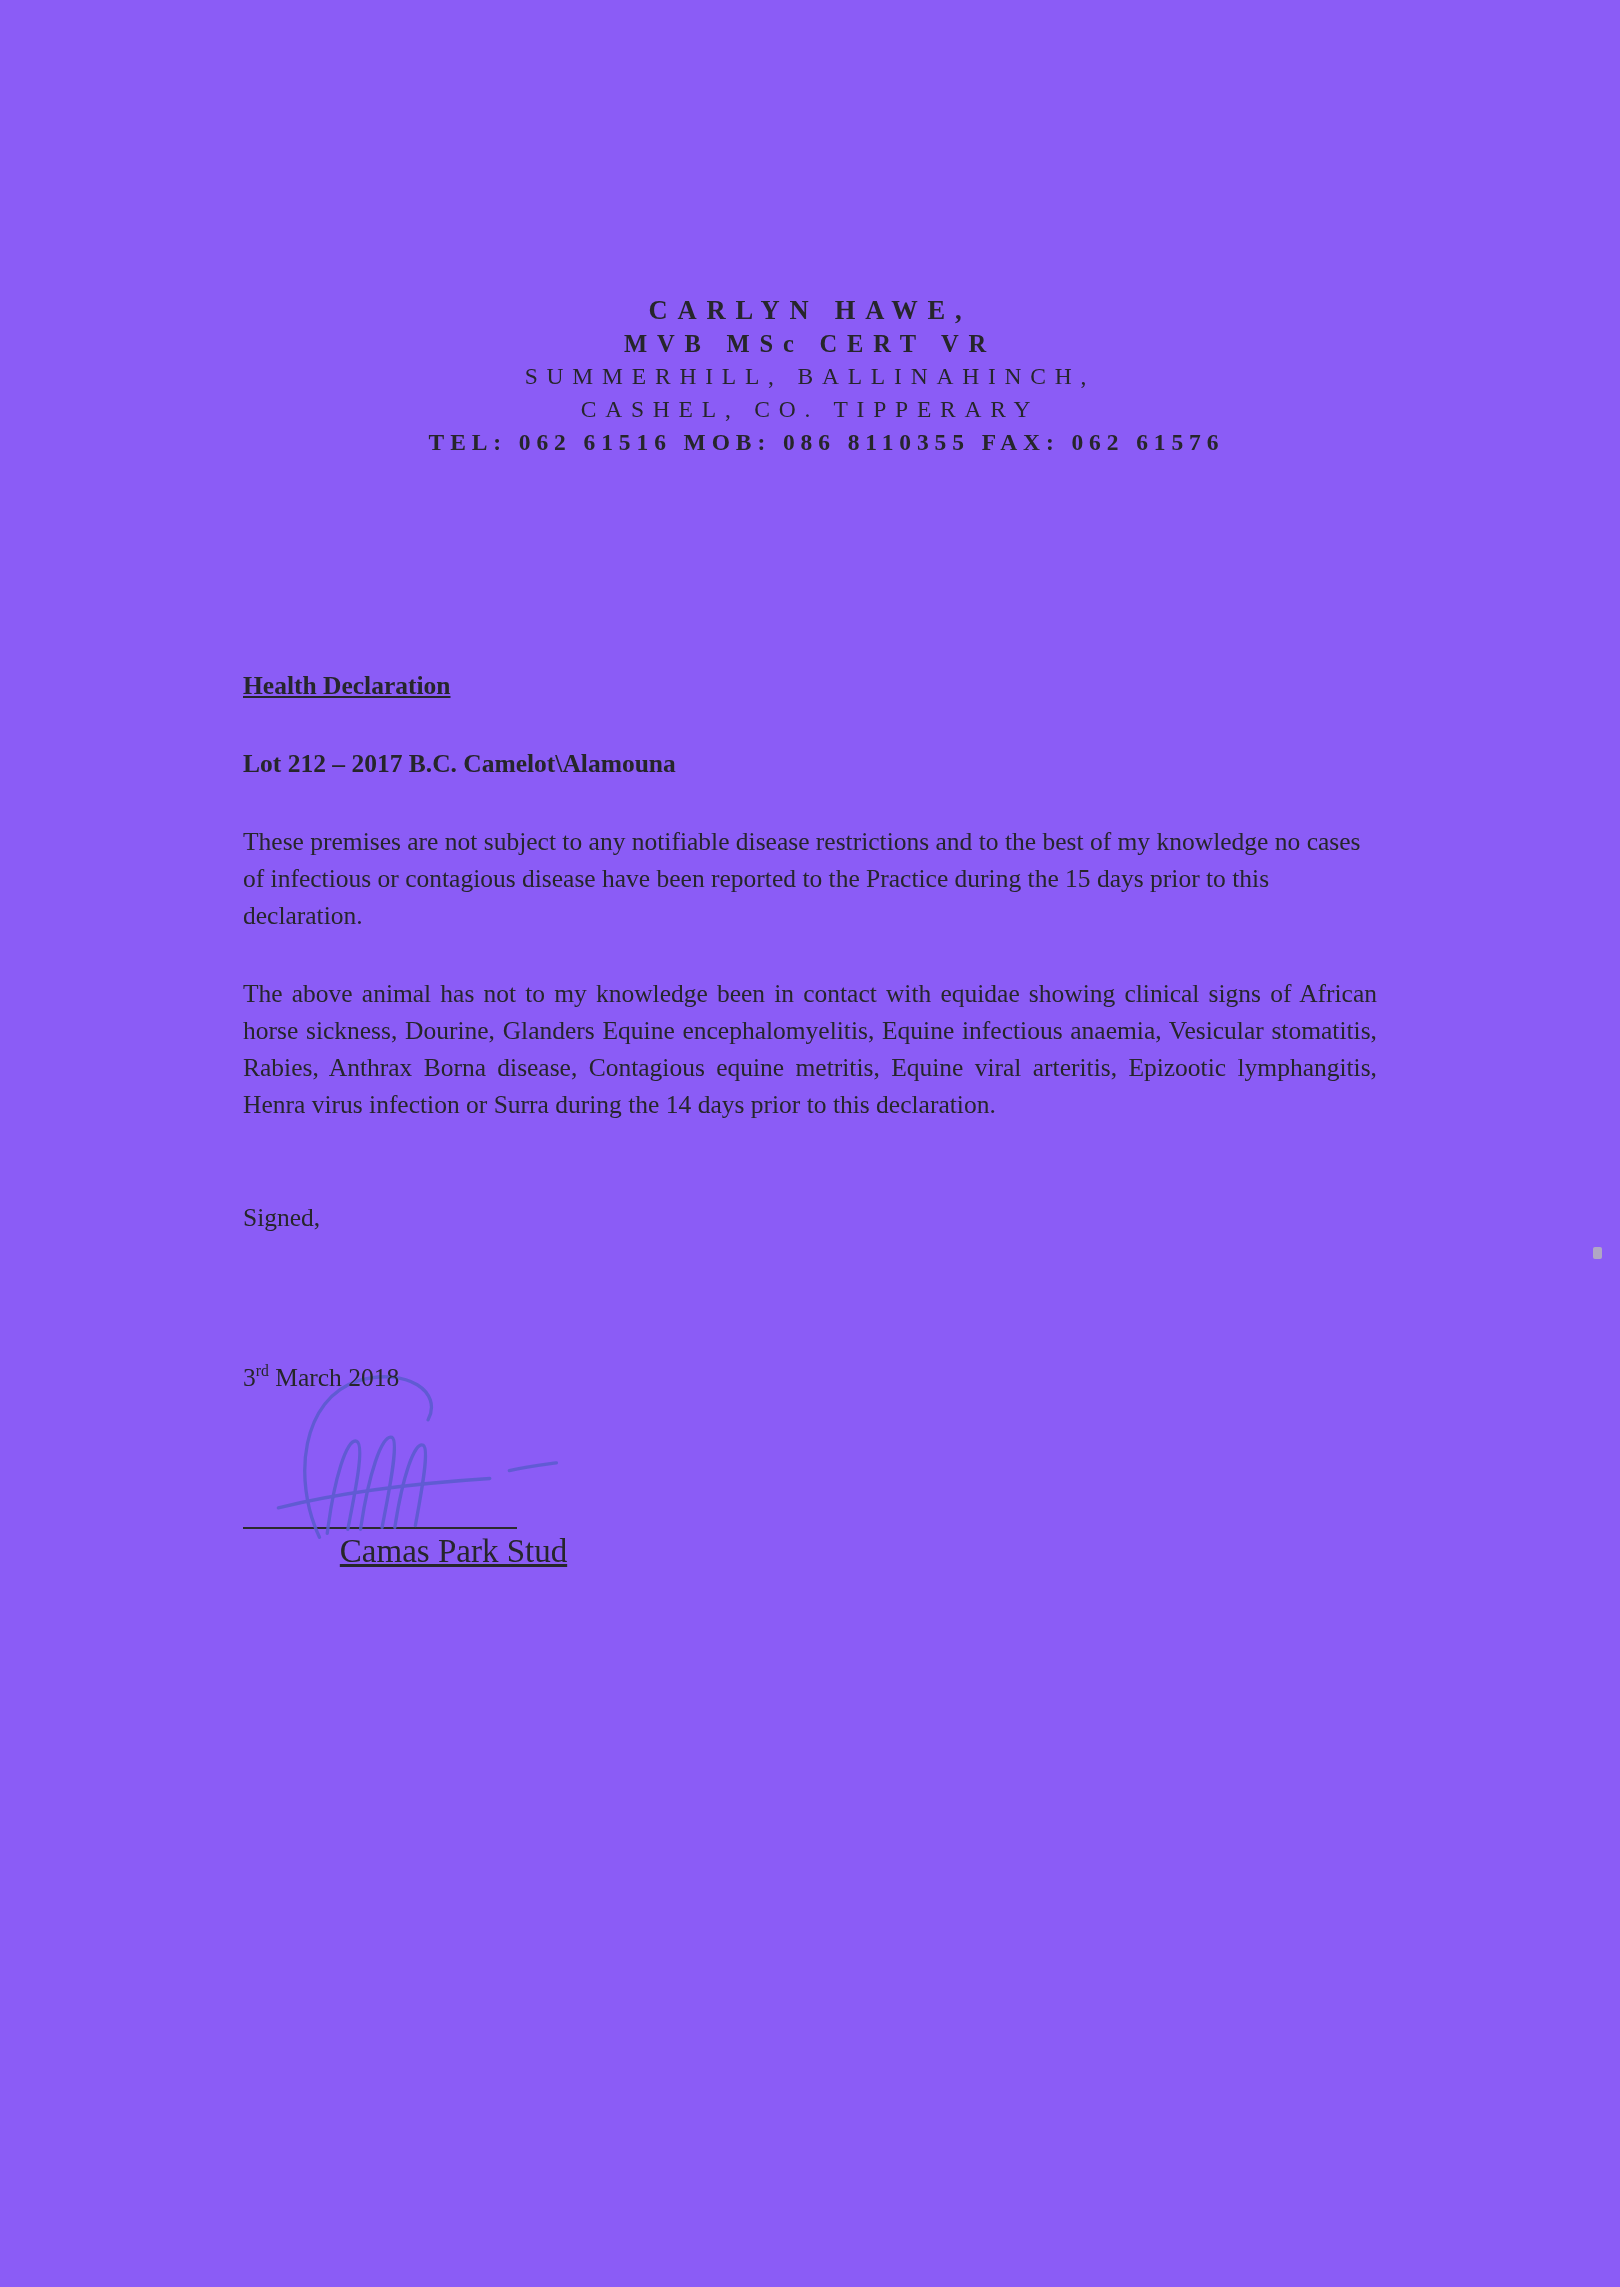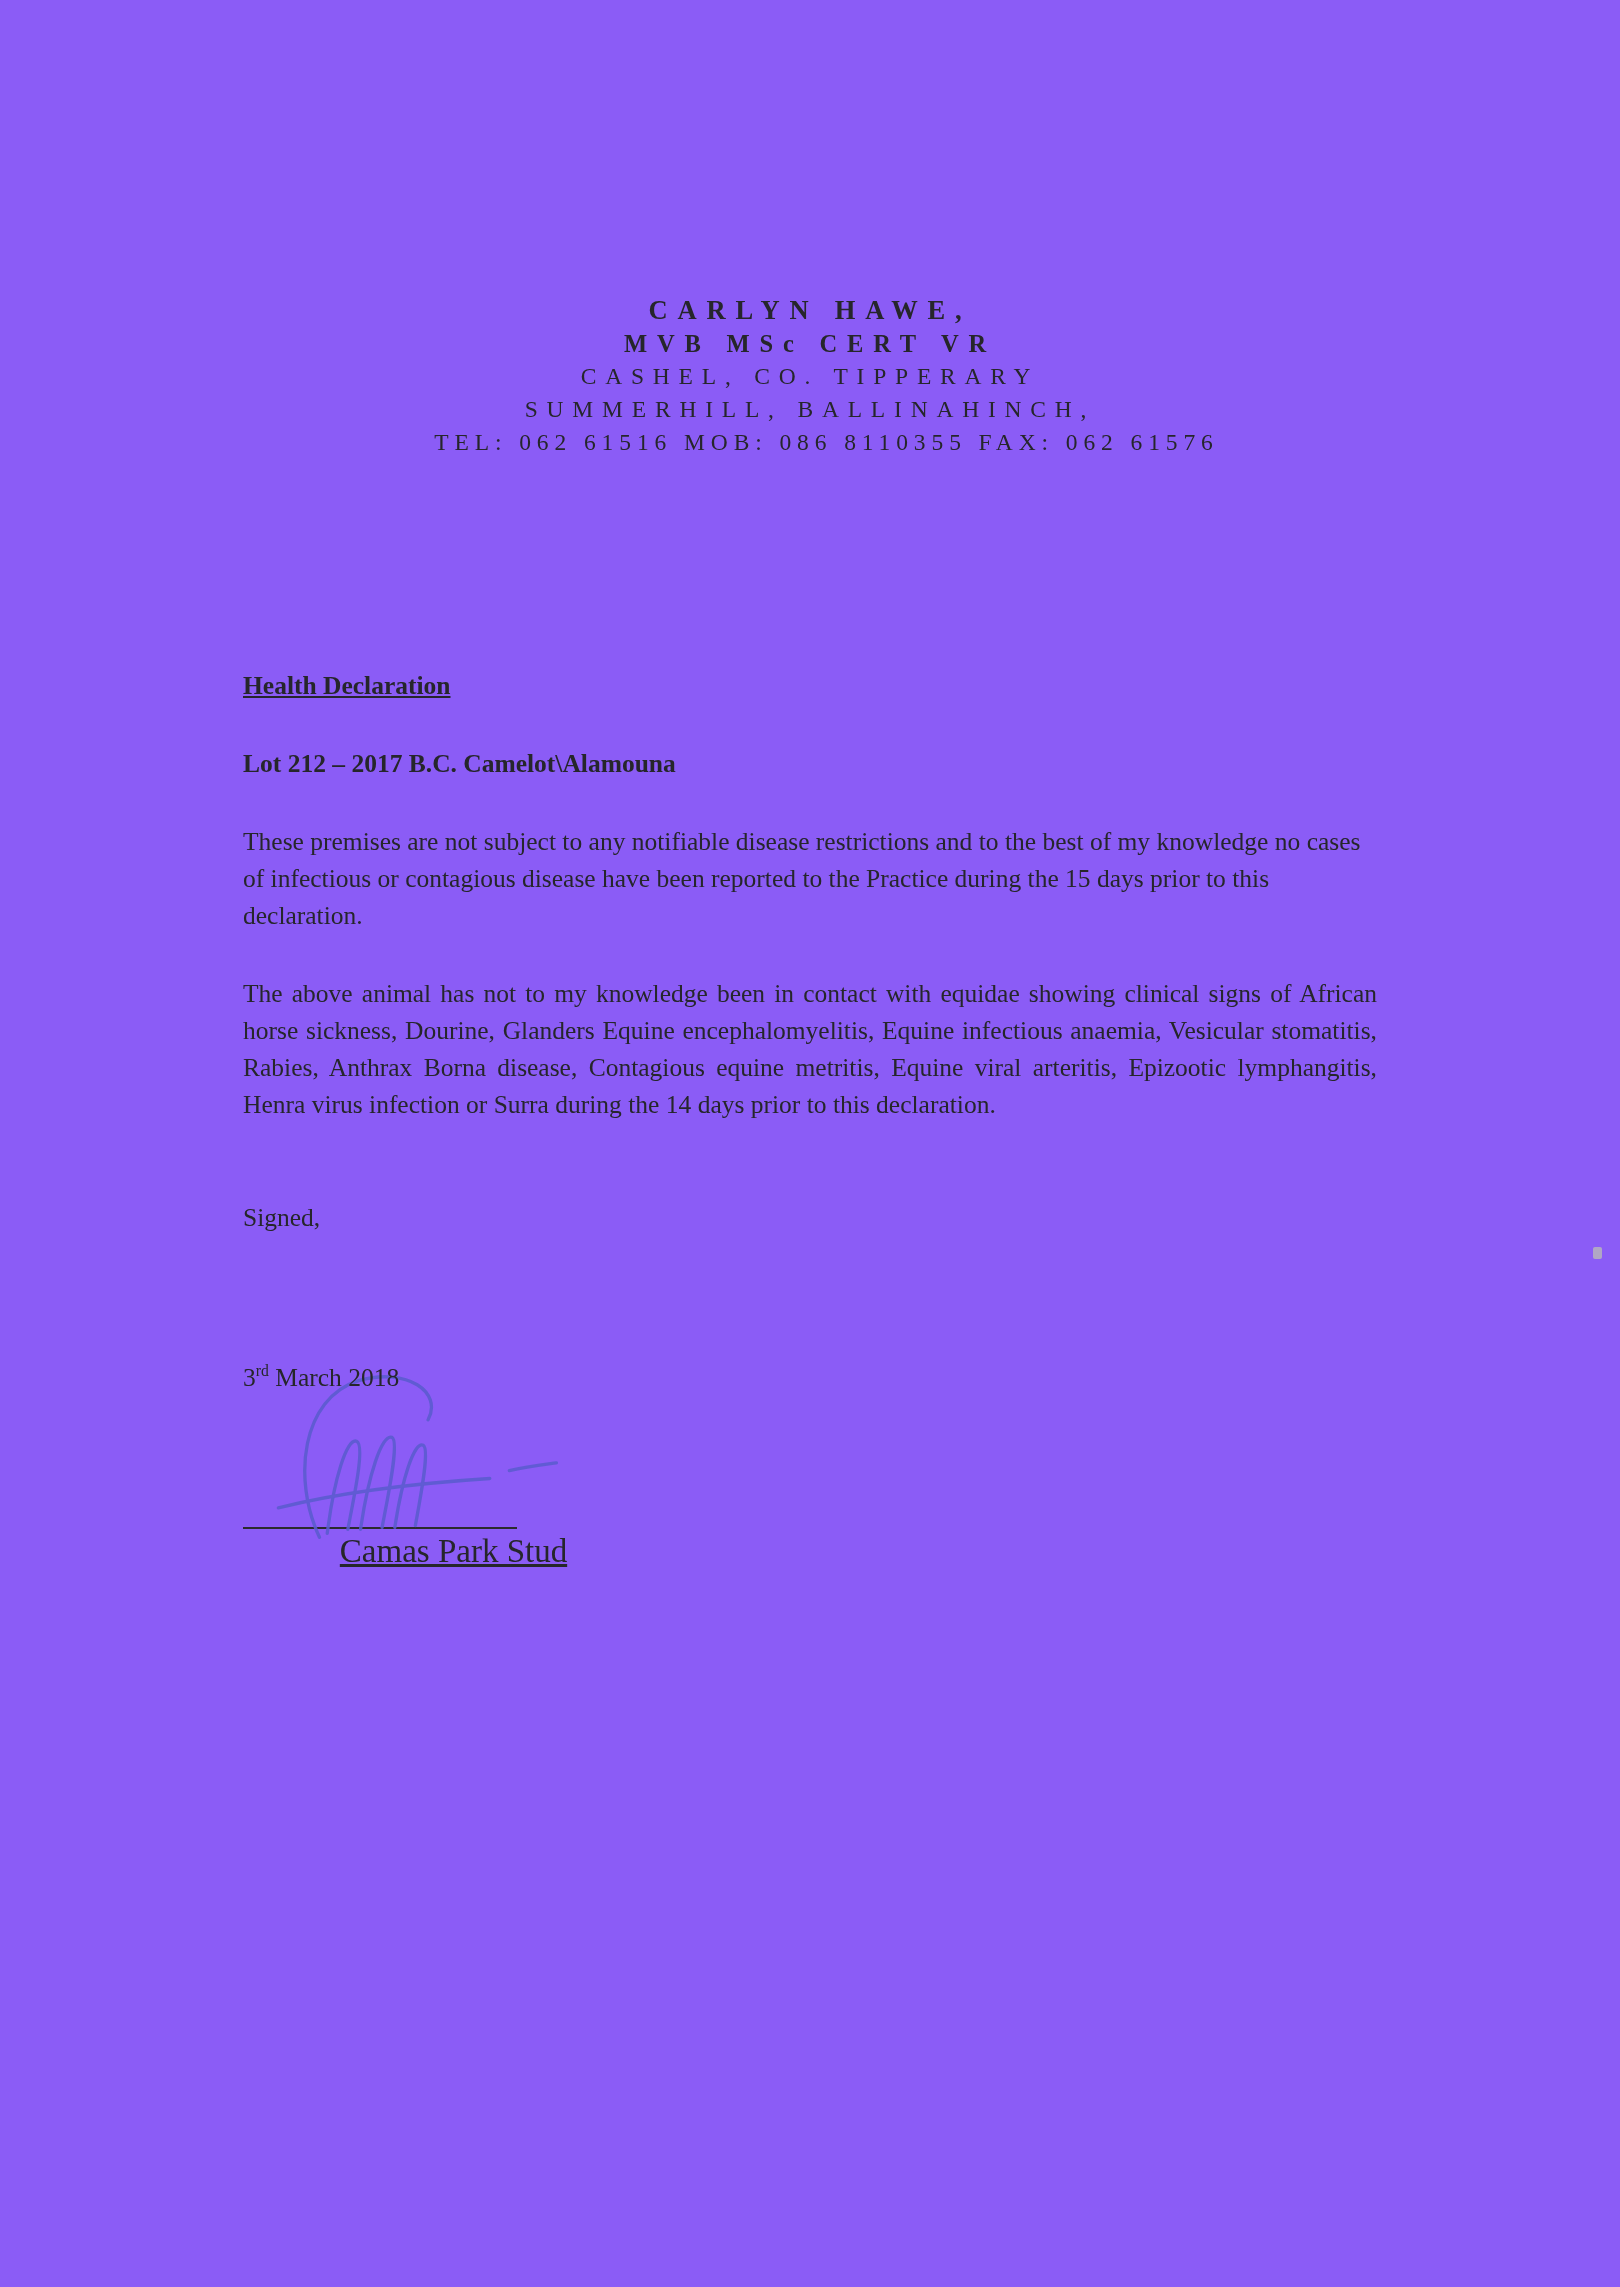--- a/index.html
+++ b/index.html
@@ -34,21 +34,21 @@
     font-weight: bold;
     letter-spacing: 9.8px;
   }
   .lh-addr {
     font-size: 23.5px;
     font-weight: normal;
     letter-spacing: 8.8px;
   }
   .lh-contact {
     font-size: 23.5px;
-    font-weight: normal;
+    font-weight: bold;
     letter-spacing: 5.9px;
     padding-left: 33px;
   }
 
   
   .letter-body {
     margin: 208px 243px 0 243px;
     font-size: 25.5px;
     line-height: 37px;
   }
@@ -138,22 +138,22 @@
   }
 </style>
 </head>
 <body>
 
 <div class="page">
 
   <header class="letterhead">
     <div class="lh-name">CARLYN HAWE,</div>
     <div class="lh-cred">MVB MSc CERT VR</div>
+    <div class="lh-addr">SUMMERHILL, BALLINAHINCH,</div>
     <div class="lh-addr">CASHEL, CO. TIPPERARY</div>
-    <div class="lh-addr">SUMMERHILL, BALLINAHINCH,</div>
     <div class="lh-contact">TEL: 062 61516 MOB: 086 8110355 FAX: 062 61576</div>
   </header>
 
   <main class="letter-body">
 
     <h1 class="doc-title">Health Declaration</h1>
 
     <p class="lot-line">Lot 212 – 2017 B.C. Camelot\Alamouna</p>
 
 

